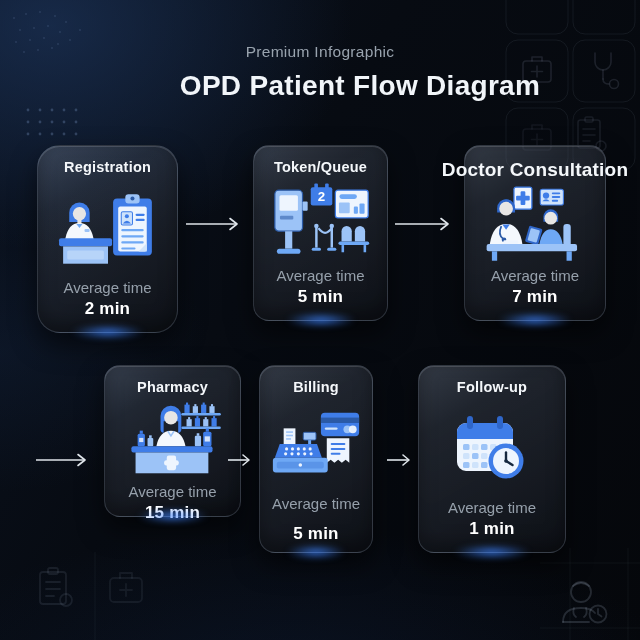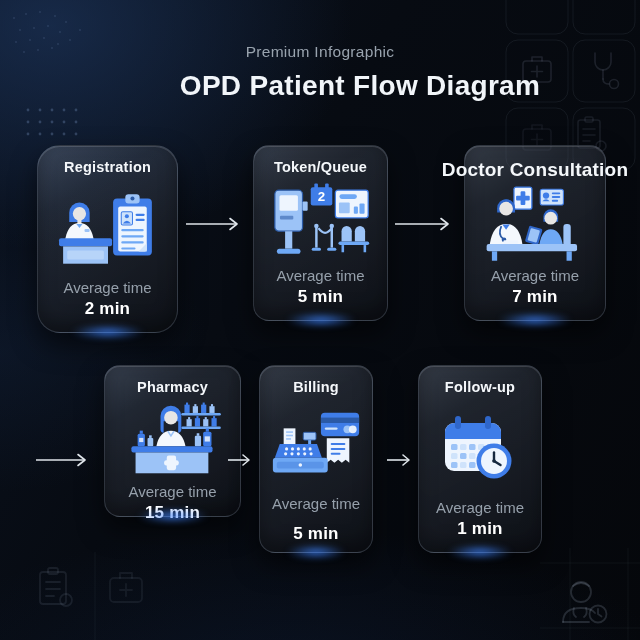--- a/index.html
+++ b/index.html
@@ -351,21 +351,21 @@
         <rect x="6" y="50" width="56" height="15" rx="3" fill="#6ea8f5"></rect>
         <rect x="10" y="54" width="48" height="7" rx="2" fill="#5a94e8"></rect>
         <circle cx="34" cy="57.5" r="1.8" fill="#eef5fe"></circle>
       </svg>
     </div>
     <div class="avg-label">Average time</div>
     <div class="time-value">5 min</div>
     <div class="card-glow"></div>
   </section>
 
-  <section class="card" style="left:418px;top:365px;width:124px;height:188px;">
+  <section class="card" style="left:418px;top:365px;width:148px;height:188px;">
     <h2 class="card-title">Follow-up</h2>
     <div class="icon-wrap">
       <svg width="90" height="82" viewBox="0 0 90 78">
         <rect x="10" y="14" width="56" height="48" rx="9" fill="#eef5fe"></rect>
         <path d="M10 30 v-7 a9 9 0 0 1 9 -9 h38 a9 9 0 0 1 9 9 v7 z" fill="#3f7de8"></path>
         <rect x="20" y="7" width="6" height="13" rx="3" fill="#2f66c9"></rect>
         <rect x="50" y="7" width="6" height="13" rx="3" fill="#2f66c9"></rect>
         <g>
           <rect x="16" y="35" width="6.5" height="6" rx="1.5" fill="#9cc3f7"></rect>
           <rect x="25" y="35" width="6.5" height="6" rx="1.5" fill="#cfe3fb"></rect>

